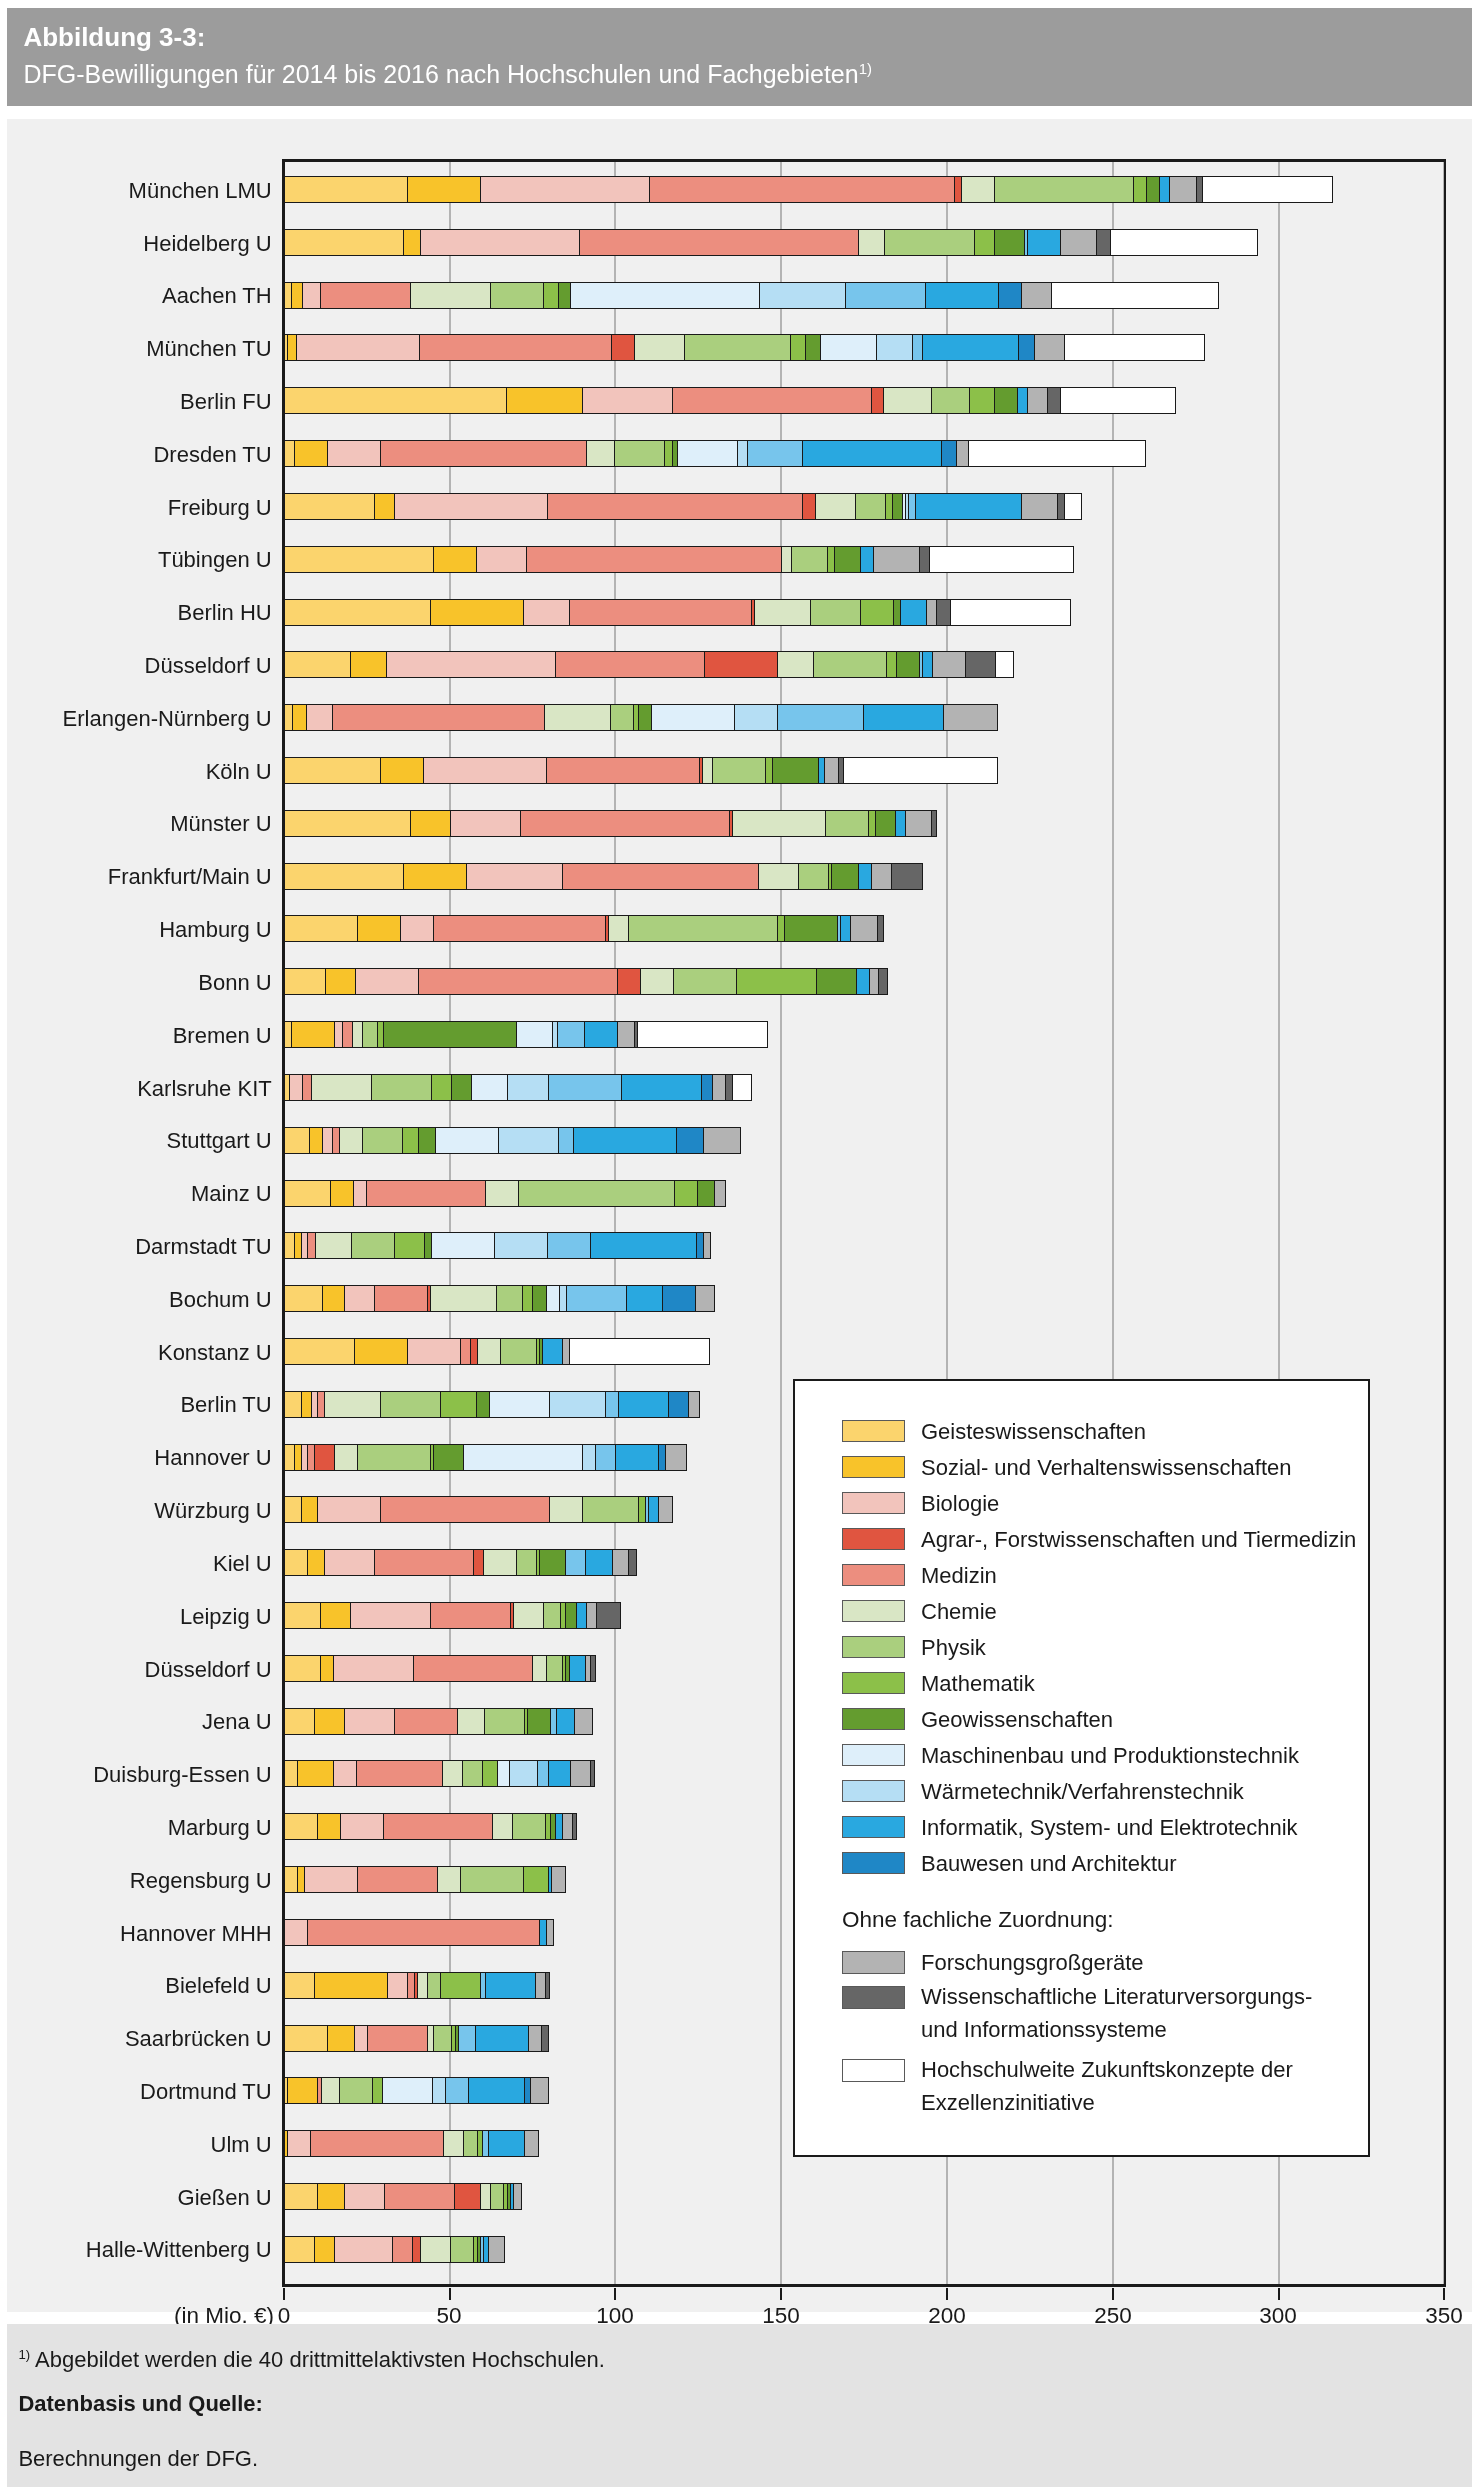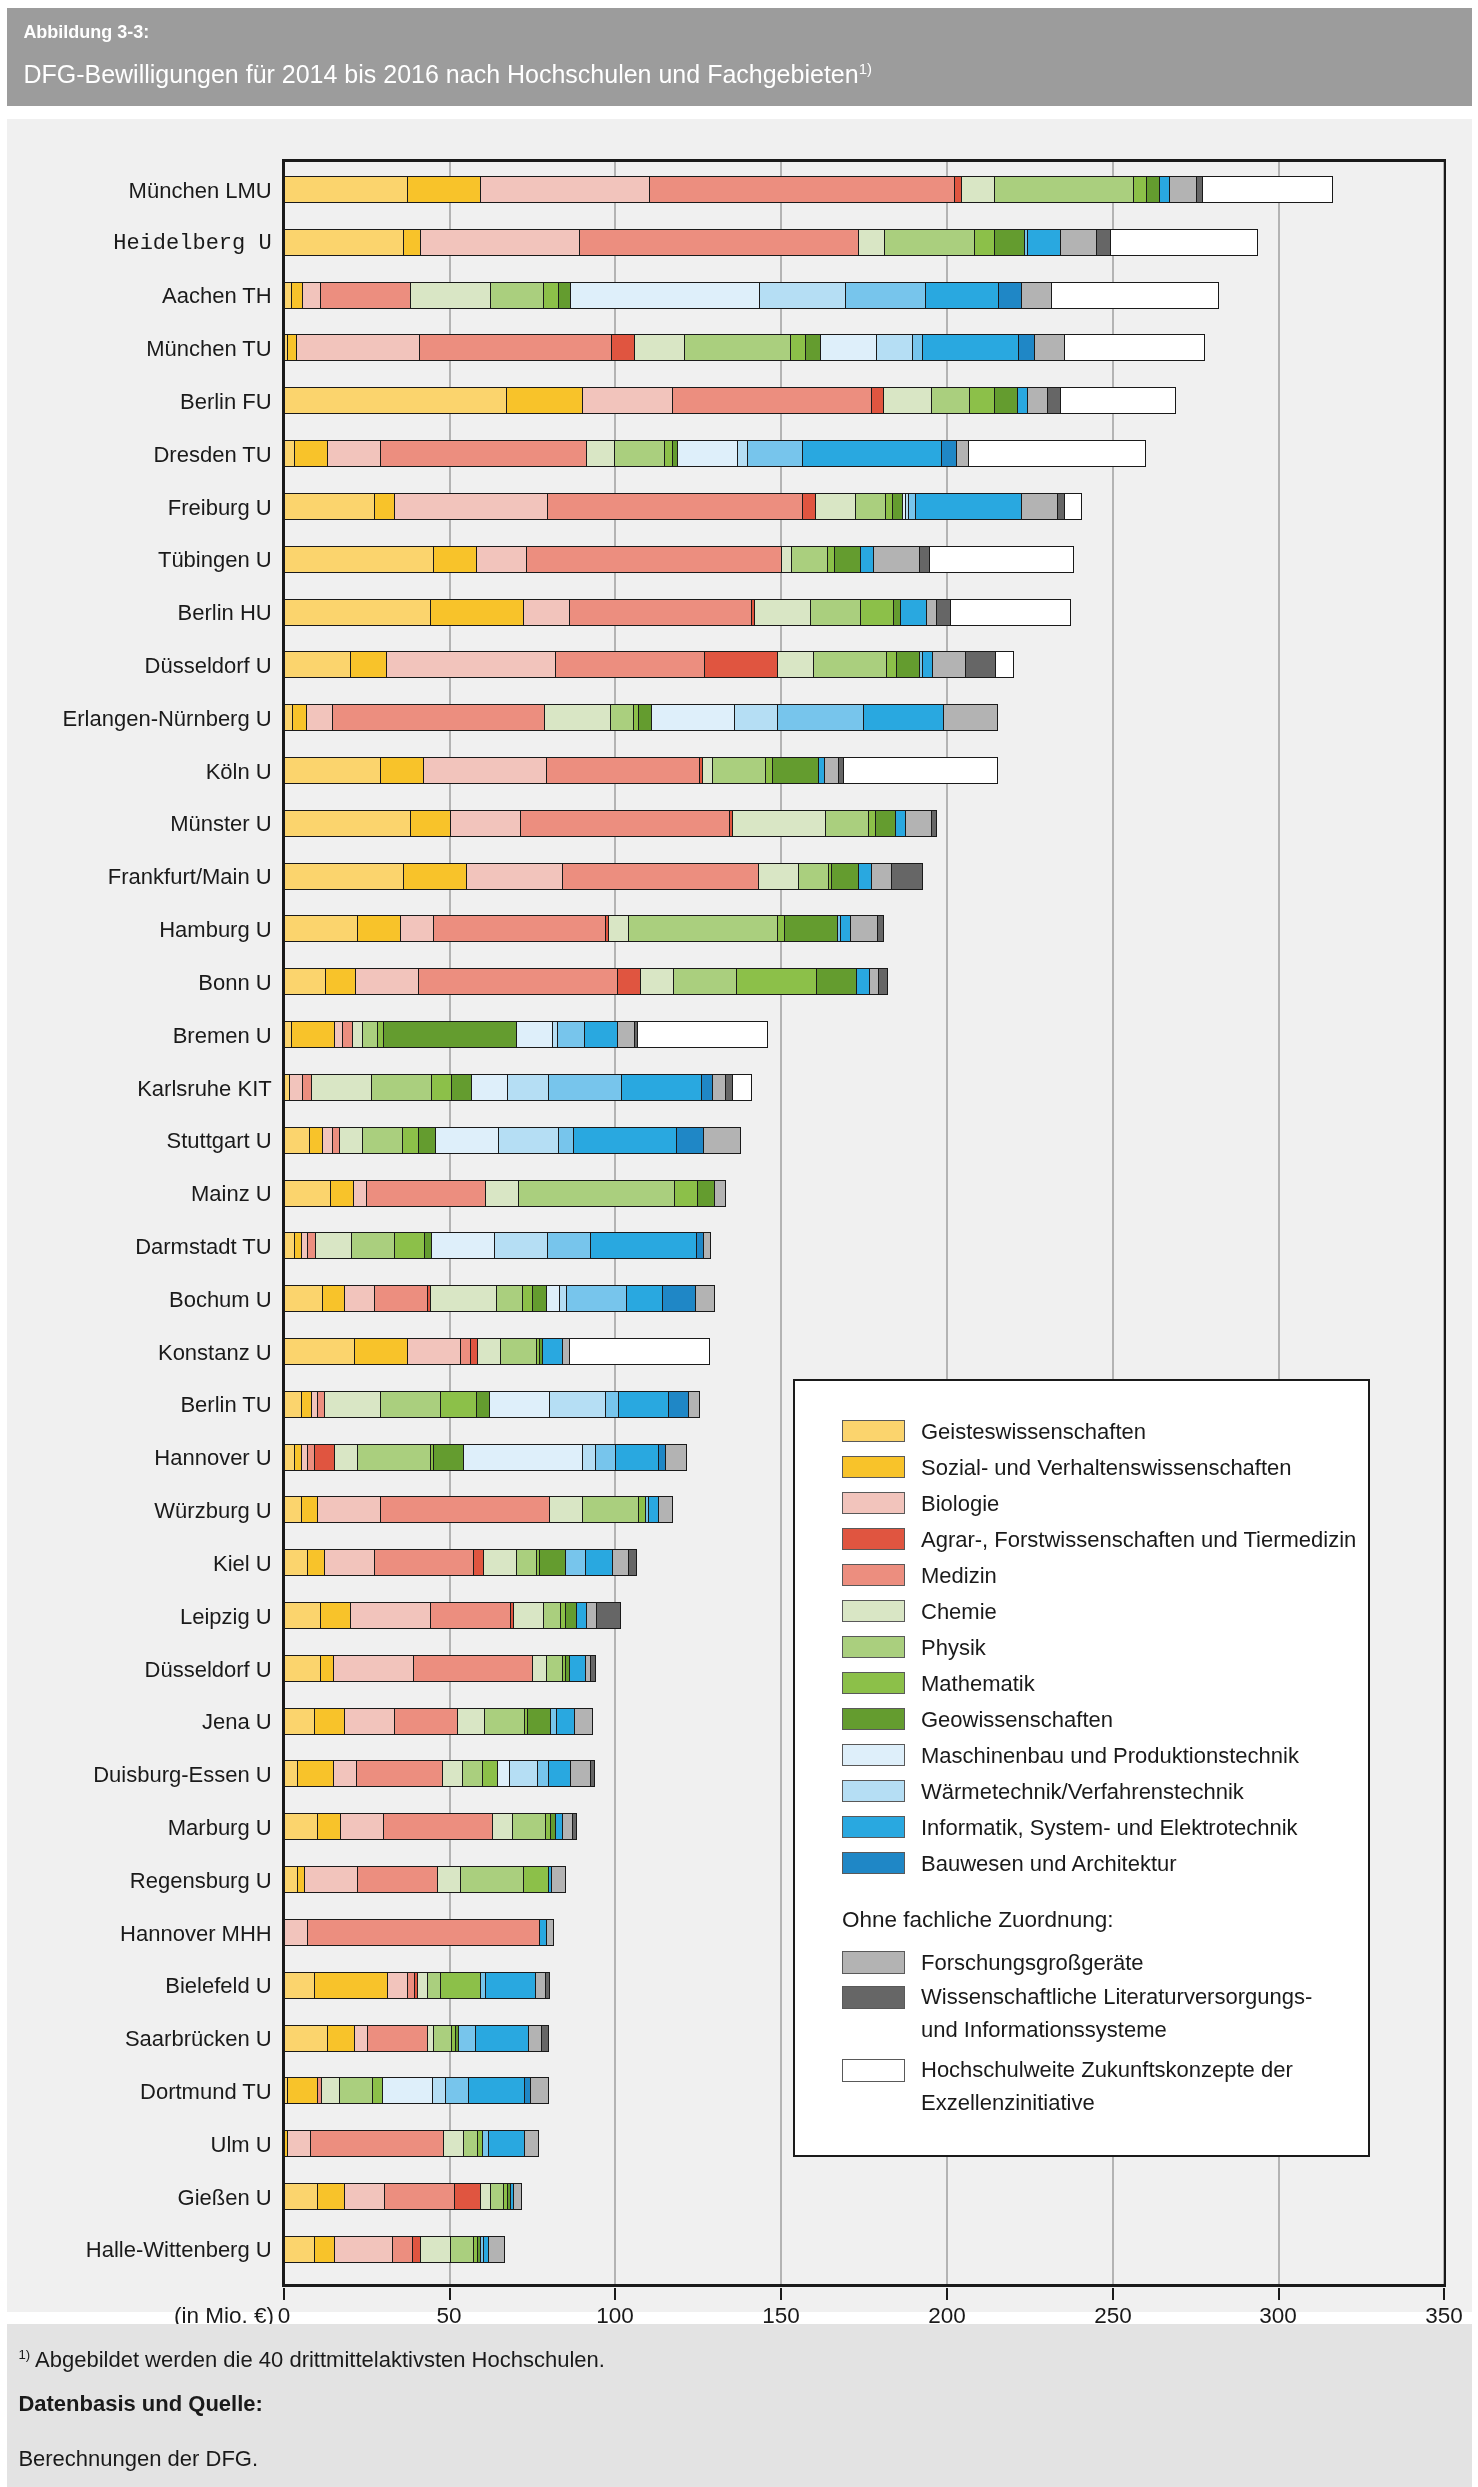--- a/index.html
+++ b/index.html
@@ -1,21 +1,21 @@
 <!DOCTYPE html>
 <html style="font-size:13.3px"><head>
 <meta charset="utf-8">
 <style>
   html,body{margin:0;padding:0;background:#ffffff;}
   #page{position:relative;width:1478px;height:2487px;background:#ffffff;
         font-family:"Liberation Sans",sans-serif;overflow:hidden;}
   .abs{position:absolute;}
   
   #header{left:6.7px;top:8.3px;width:1465px;height:98px;background:#9C9C9C;color:#ffffff;}
-  #header .t1{position:absolute;left:16.7px;top:13.3px;font-size:18px;font-weight:bold;}
+  #header .t1{position:absolute;left:16.7px;top:13.3px;font-size:26px;font-weight:bold;}
   #header .t2{position:absolute;left:16.7px;top:52px;font-size:25px;font-weight:normal;}
   sup{font-size:60%;vertical-align:super;}
   
   #figure{left:6.7px;top:119px;width:1465px;height:2193px;background:#F0F0F0;}
   
   .gridline{width:1.7px;background:#B3B3B3;}
   .xtick{width:1.7px;height:11.7px;background:#1a1a1a;}
   .xtick-label{font-size:22.5px;color:#1a1a1a;transform:translateX(-50%);white-space:nowrap;}
   #axis-unit{font-size:22.5px;color:#1a1a1a;text-align:right;white-space:nowrap;}
   .uni-label{font-size:22px;color:#1a1a1a;text-align:right;white-space:nowrap;line-height:25px;}
@@ -89,21 +89,21 @@
         <div class="seg" title="Agrar-, Forstwissenschaften und Tiermedizin: 2" style="width: 6.6px; background: rgb(224, 85, 64);"></div>
         <div class="seg" title="Chemie: 10" style="width: 33px; background: rgb(217, 230, 197);"></div>
         <div class="seg" title="Physik: 42" style="width: 139px; background: rgb(170, 207, 126);"></div>
         <div class="seg" title="Mathematik: 4" style="width: 13.3px; background: rgb(140, 192, 73);"></div>
         <div class="seg" title="Geowissenschaften: 4" style="width: 13.3px; background: rgb(100, 156, 47);"></div>
         <div class="seg" title="Informatik, System- und Elektrotechnik: 3" style="width: 10px; background: rgb(41, 168, 224);"></div>
         <div class="seg" title="Forschungsgroßgeräte: 8" style="width: 26.5px; background: rgb(179, 179, 179);"></div>
         <div class="seg" title="Wissenschaftliche Literaturversorgungs- und Informationssysteme: 2" style="width: 6.6px; background: rgb(102, 102, 102);"></div>
         <div class="seg" title="Hochschulweite Zukunftskonzepte der Exzellenzinitiative: 39" style="width: 129px; background: rgb(255, 255, 255);"></div>
       </div>
-      <div class="uni-label" style="position: absolute; left: 16.7px; top: 231px; width: 255px; font-family: Liberation Mono, monospace;">Heidelberg U</div>
+      <div class="uni-label" style="position: absolute; left: 16.7px; top: 231px; width: 255px;">Heidelberg U</div>
       <div class="bar" style="position: absolute; left: 284px; top: 229px;">
         <div class="seg" title="Geisteswissenschaften: 36" style="width: 119px; background: rgb(251, 212, 109);"></div>
         <div class="seg" title="Sozial- und Verhaltenswissenschaften: 5" style="width: 16.6px; background: rgb(248, 195, 42);"></div>
         <div class="seg" title="Biologie: 48" style="width: 159px; background: rgb(242, 196, 188);"></div>
         <div class="seg" title="Medizin: 84" style="width: 279px; background: rgb(236, 142, 127);"></div>
         <div class="seg" title="Chemie: 8" style="width: 26.5px; background: rgb(217, 230, 197);"></div>
         <div class="seg" title="Physik: 27" style="width: 90px; background: rgb(170, 207, 126);"></div>
         <div class="seg" title="Mathematik: 6" style="width: 20px; background: rgb(140, 192, 73);"></div>
         <div class="seg" title="Geowissenschaften: 9" style="width: 30px; background: rgb(100, 156, 47);"></div>
         <div class="seg" title="Materialwissenschaft und Werkstofftechnik: 1" style="width: 3.3px; background: rgb(119, 197, 236);"></div>

